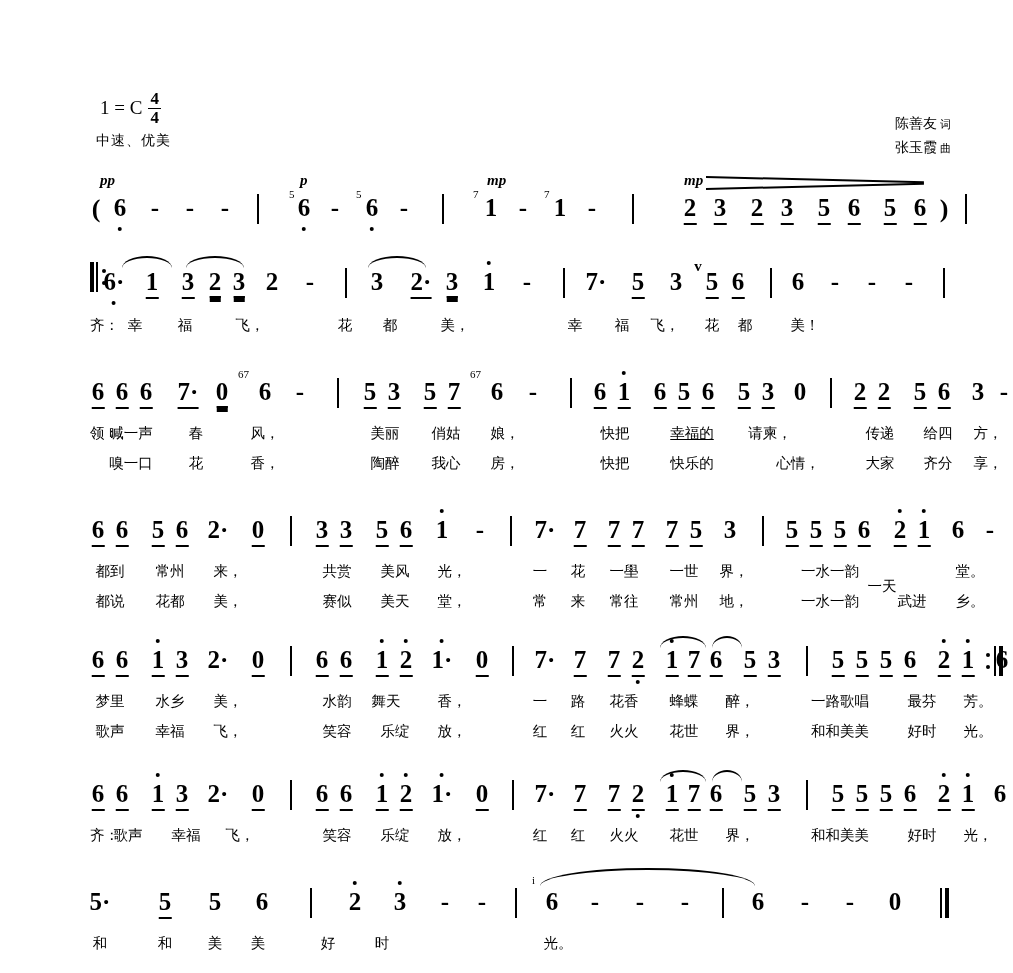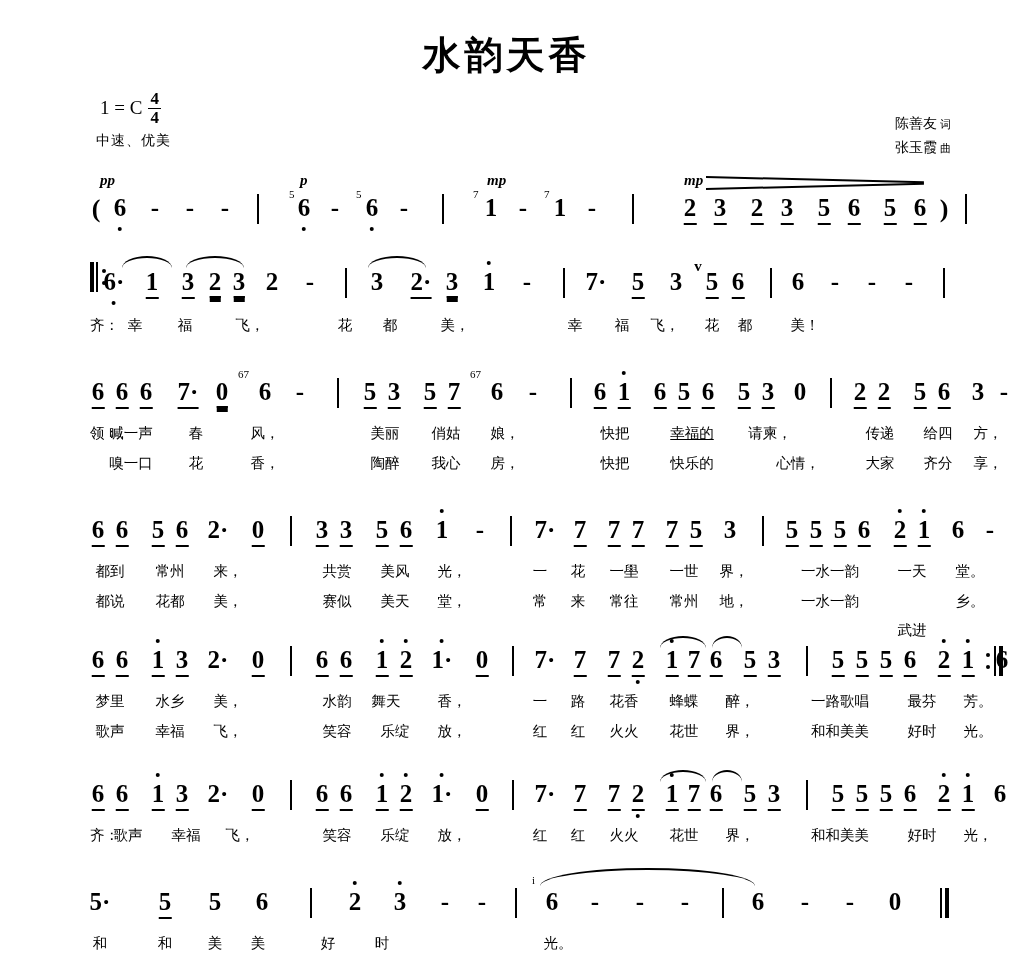--- a/index.html
+++ b/index.html
@@ -244,21 +244,20 @@
     font-size: 11px;
     color: #d8d8d8;
     letter-spacing: 2px;
   }
 </style>
 </head>
 <body>
 
 <div class="sheet">
 
-  <div class="title">水韵天香</div>
 
   <div class="keysig">
     <span>1 = C</span>
     <span class="frac">
       <span class="num">4</span>
       <span class="den">4</span>
     </span>
   </div>
 
   <div class="tempo">中速、优美</div>
@@ -480,37 +479,37 @@
       <span class="ltok" style="left:228px;">来，</span>
       <span class="ltok" style="left:337px;">共赏</span>
       <span class="ltok" style="left:395px;">美风</span>
       <span class="ltok" style="left:452px;">光，</span>
       <span class="ltok" style="left:540px;">一</span>
       <span class="ltok" style="left:578px;">花</span>
       <span class="ltok" style="left:624px;">一壆</span>
       <span class="ltok" style="left:684px;">一世</span>
       <span class="ltok" style="left:734px;">界，</span>
       <span class="ltok" style="left:830px;">一水一韵</span>
-      <span class="ltok" style="left:912px;">一天</span>
+      <span class="ltok" style="left:882px;margin-top:15px;">一天</span>
       <span class="ltok" style="left:970px;">堂。</span>
     </div>
     <div class="lyric-row" style="margin-top:4px;">
       <span class="ltok" style="left:110px;">都说</span>
       <span class="ltok" style="left:170px;">花都</span>
       <span class="ltok" style="left:228px;">美，</span>
       <span class="ltok" style="left:337px;">赛似</span>
       <span class="ltok" style="left:395px;">美天</span>
       <span class="ltok" style="left:452px;">堂，</span>
       <span class="ltok" style="left:540px;">常</span>
       <span class="ltok" style="left:578px;">来</span>
       <span class="ltok" style="left:624px;">常往</span>
       <span class="ltok" style="left:684px;">常州</span>
       <span class="ltok" style="left:734px;">地，</span>
       <span class="ltok" style="left:830px;">一水一韵</span>
-      <span class="ltok" style="left:912px;margin-top:29px;">武进</span>
+      <span class="ltok" style="left:912px;">武进</span>
       <span class="ltok" style="left:970px;">乡。</span>
     </div>
   </div>
 
   <div class="system" style="top:638px;">
     <div class="notes-row">
       <span class="tok underline1" style="left:98px; top:8px;">6</span>
       <span class="tok underline1" style="left:122px; top:8px;">6</span>
       <span class="tok underline1 dotover" style="left:158px; top:8px;">1</span>
       <span class="tok underline1" style="left:182px; top:8px;">3</span>

